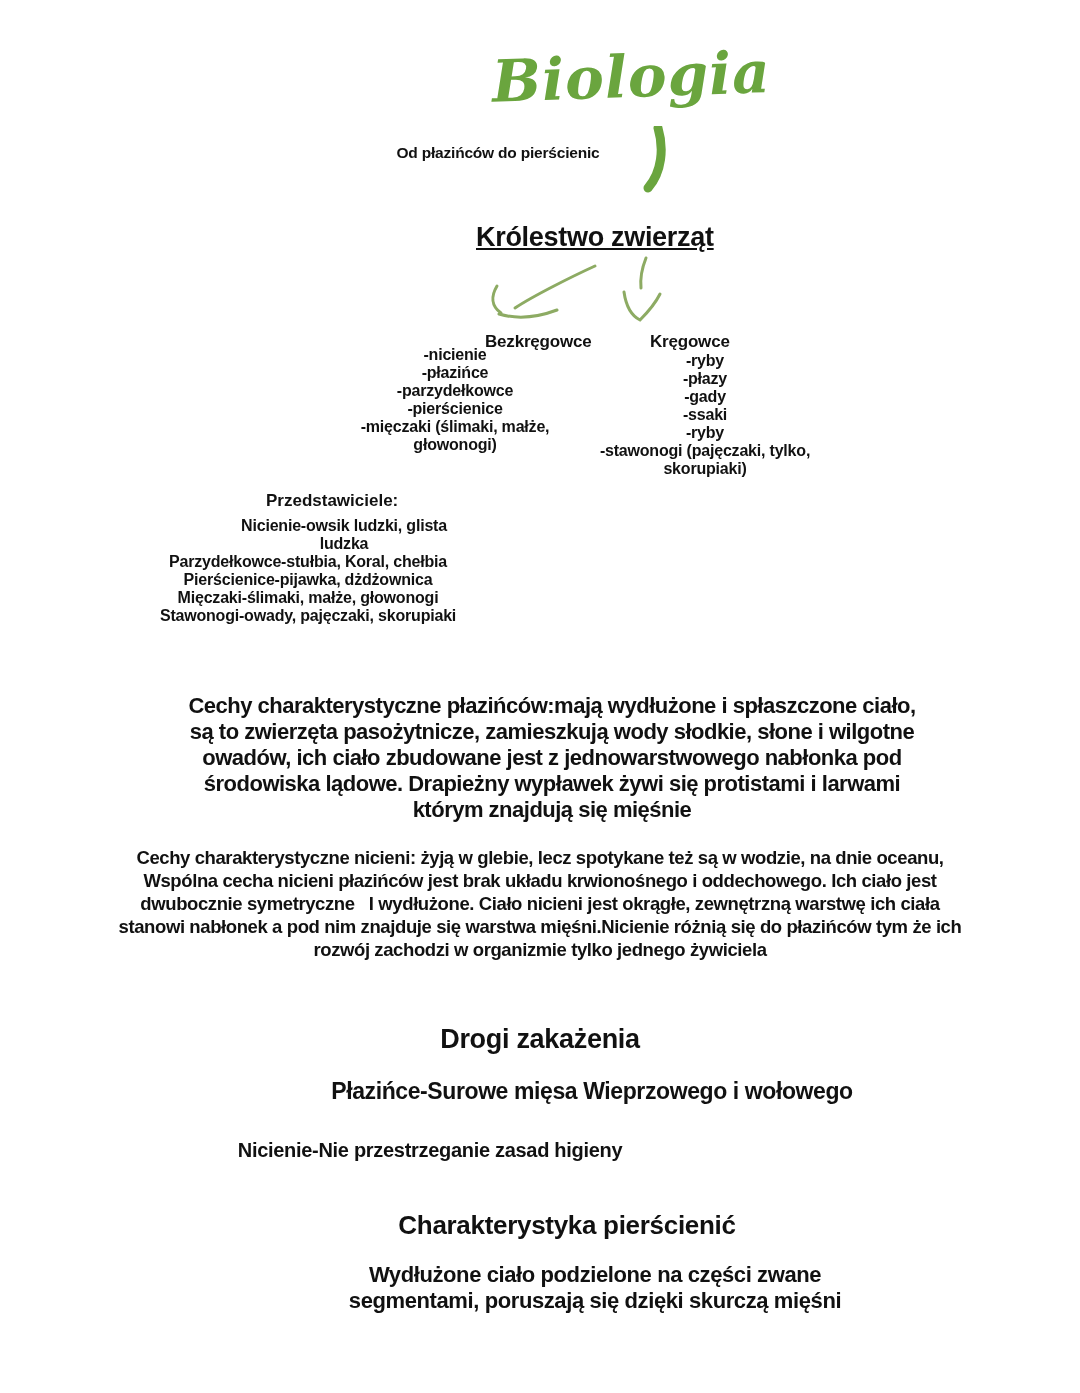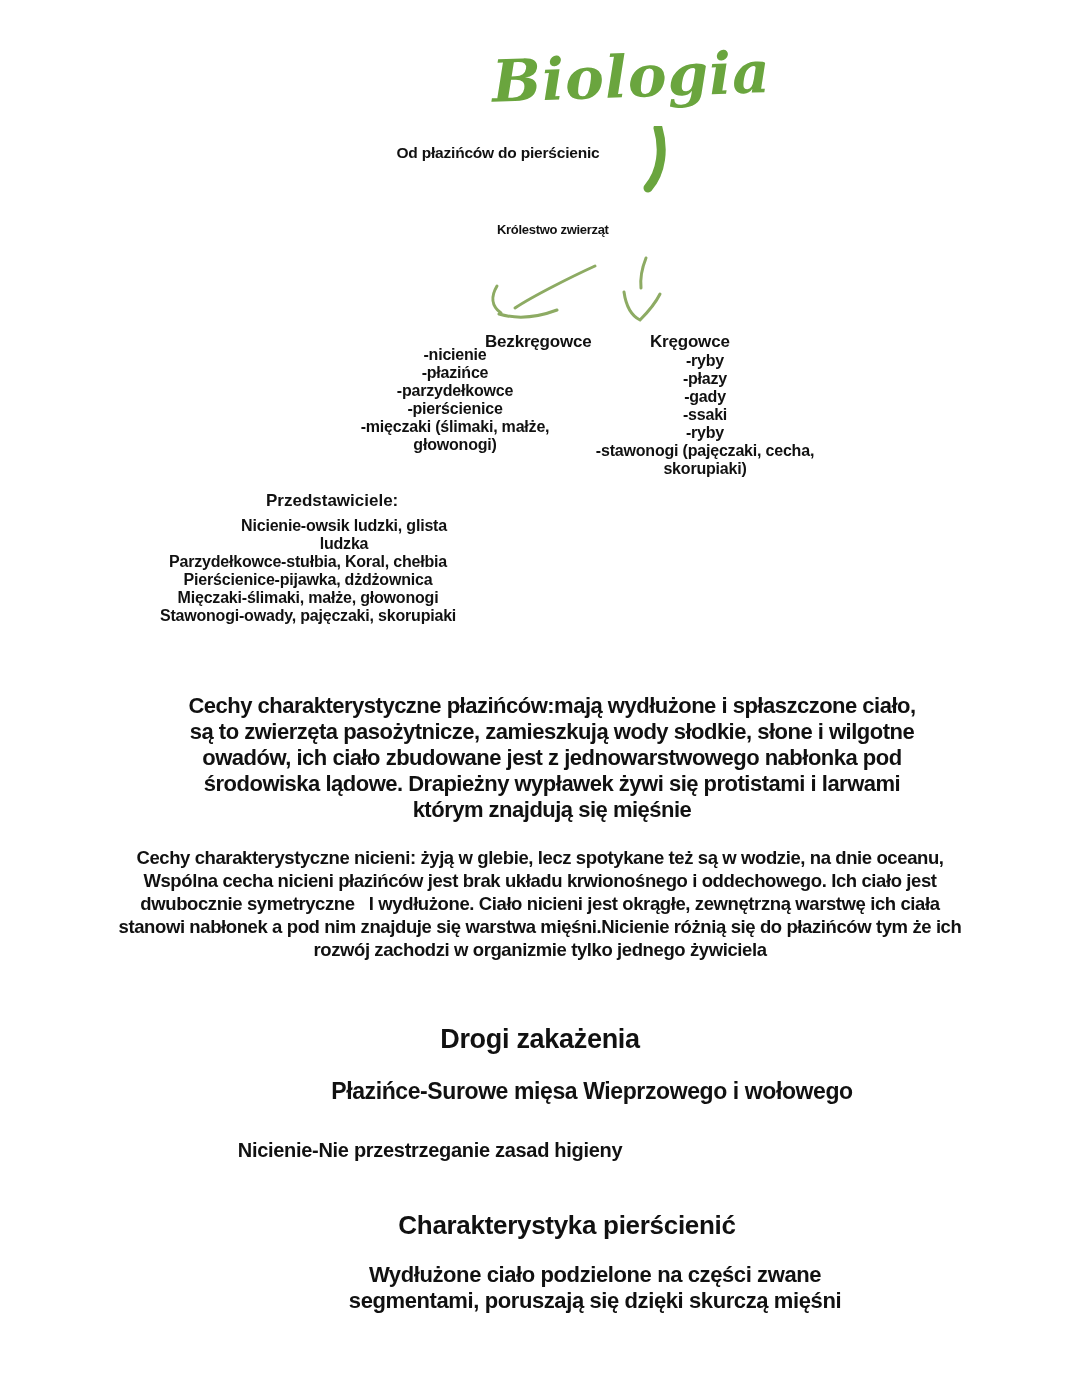--- a/index.html
+++ b/index.html
@@ -17,21 +17,21 @@
     font-size:58px;color:#6aa53e;transform:rotate(-2deg);letter-spacing:1px;
     line-height:1;
   }
   .subtitle{
     left:0;top:144px;width:1080px;text-align:center;
     font-weight:700;font-size:15.5px;letter-spacing:-0.2px;
     transform:translateX(-42px);
   }
   .descender-svg{left:642px;top:126px;}
   
-  .tree-title{left:497px;top:222px;font-weight:700;font-size:13px;letter-spacing:-0.3px;white-space:pre;}
+  .tree-title{left:476px;top:222px;font-weight:700;font-size:27px;letter-spacing:-0.3px;white-space:pre;text-decoration:underline;}
   .arrow-svg-left{left:483px;top:254px;}
   .arrow-svg-right{left:614px;top:250px;}
   .col-heading{font-weight:700;font-size:17px;white-space:pre;letter-spacing:-0.2px;margin-left:28px;}
   .inv-heading{left:457px;top:332px;}
   .vert-heading{left:622px;top:332px;}
   .tree-list{font-weight:700;font-size:16px;line-height:18px;letter-spacing:-0.2px;}
   .inv-list{left:335px;top:346px;width:240px;}
   .vert-list{left:580px;top:352px;width:250px;}
   
   .reps-heading{left:266px;top:491px;font-weight:700;font-size:17px;white-space:pre;}
@@ -83,21 +83,21 @@
     <div class="line">głowonogi)</div>
   </div>
 
 <div class="abs col-heading vert-heading">Kręgowce</div>
 <div class="abs tree-list vert-list center">
     <div class="line">-ryby</div>
     <div class="line">-płazy</div>
     <div class="line">-gady</div>
     <div class="line">-ssaki</div>
     <div class="line">-ryby</div>
-    <div class="line">-stawonogi (pajęczaki, cecha,</div>
+    <div class="line">-stawonogi (pajęczaki, tylko,</div>
     <div class="line">skorupiaki)</div>
   </div>
 
 <div class="abs reps-heading">Przedstawiciele:</div>
 <div class="abs reps-list center">
     <div class="line">Nicienie-owsik ludzki, glista</div>
     <div class="line">ludzka</div>
     <div class="line">Parzydełkowce-stułbia, Koral, chełbia</div>
     <div class="line">Pierścienice-pijawka, dżdżownica</div>
     <div class="line">Mięczaki-ślimaki, małże, głowonogi</div>

